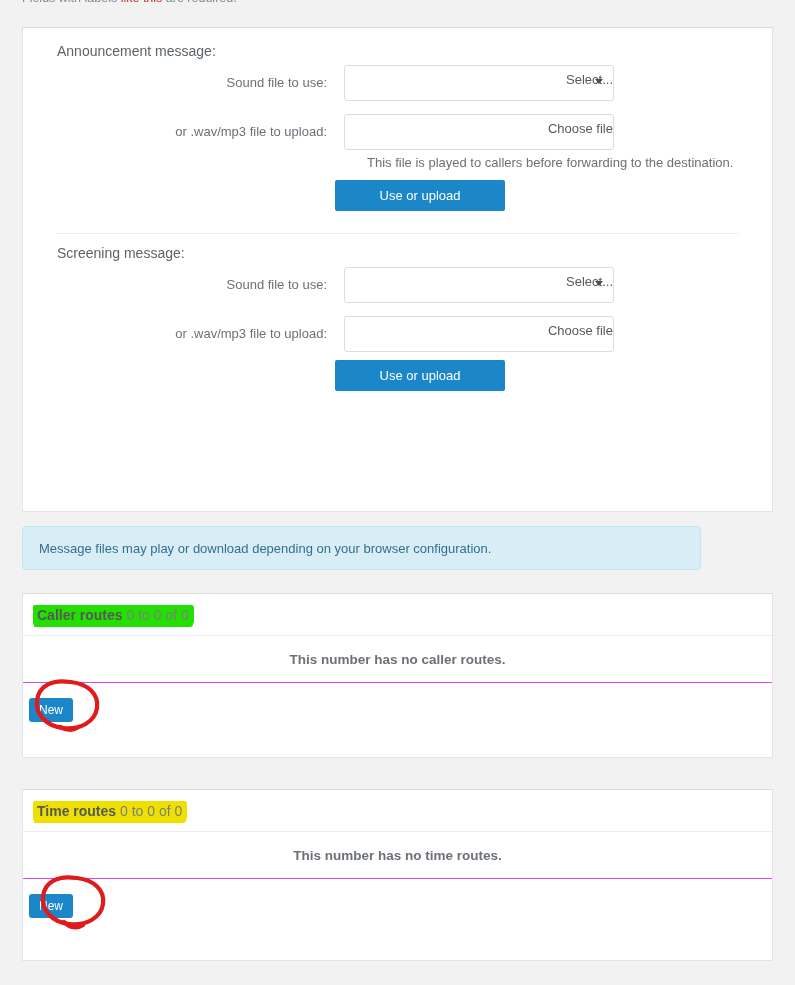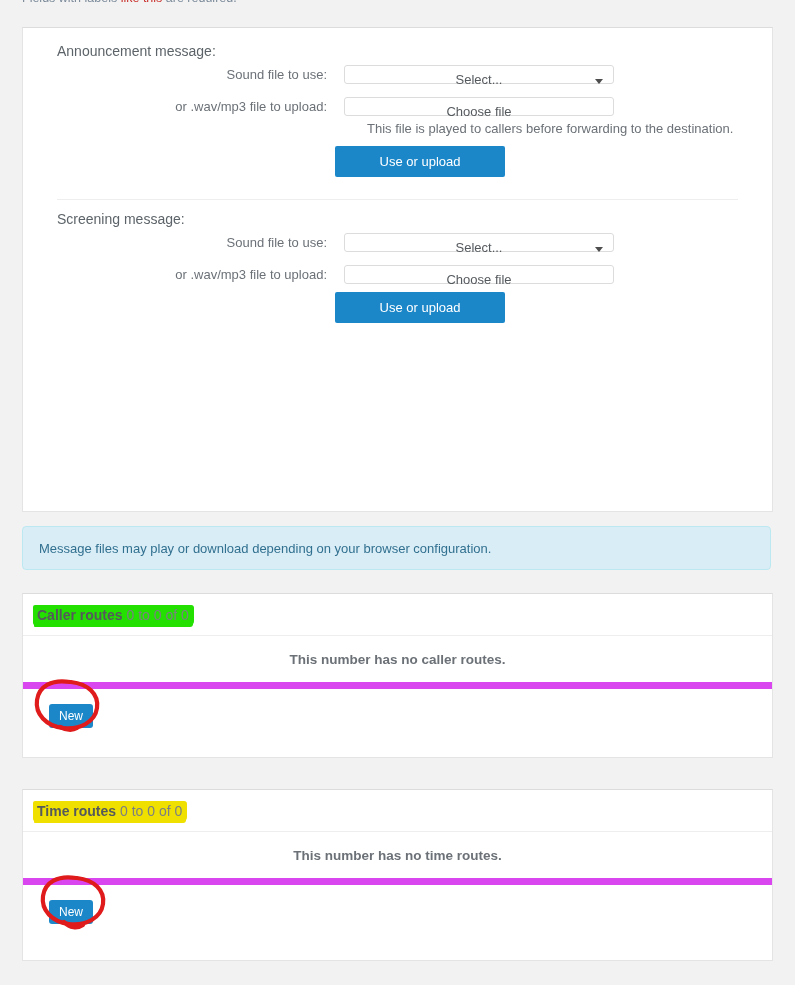--- a/index.html
+++ b/index.html
@@ -83,26 +83,26 @@
     text-align: right;
     padding-right: 17px;
     font-size: 13px;
     color: #6b7177;
     line-height: 16px;
   }
   .form-ctrl { width: 270px; }
 
   .sel, .filebtn {
     width: 270px;
-    height: 19px;
+    height: 36px;
     line-height: 28px;
     background: #ffffff;
     border: 1px solid #dcdcdc;
     border-radius: 3px;
-    text-align: center;
+    text-align: right;
     font-size: 13px;
     color: #555a5e;
     position: relative;
   }
   .sel .caret {
     position: absolute;
     right: 10px; top: 13px;
     width: 0; height: 0;
     border-left: 4px solid transparent;
     border-right: 4px solid transparent;
@@ -134,42 +134,42 @@
   .divider {
     border: 0;
     border-top: 1px solid #eeeeee;
     margin: 22px 18px 0 18px;
   }
 
   
   .alert {
     position: absolute;
     left: 22px;
-    width: 749px;
+    width: 679px;
     background: #d9edf7;
     border: 1px solid #bce8f1;
     border-radius: 4px;
     color: #31708f;
     font-size: 13px;
     padding: 14px 16px;
   }
 
   
   .empty-msg {
     text-align: center;
     font-weight: bold;
     font-size: 13.5px;
     color: #6b7177;
     padding: 16px 0 15px 0;
-    border-bottom: 7px solid #d946ef;
+    border-bottom: 1px solid #d946ef;
     margin: 0 0 0 0;
   }
   .btn-new {
     display: inline-block;
-    margin: 15px 0 0 26px;
+    margin: 15px 0 0 6px;
     width: 44px;
     height: 24px;
     line-height: 24px;
     background: #1b87c9;
     border: none;
     border-radius: 3px;
     color: #ffffff;
     font-size: 12px;
     font-family: inherit;
     text-align: center;

